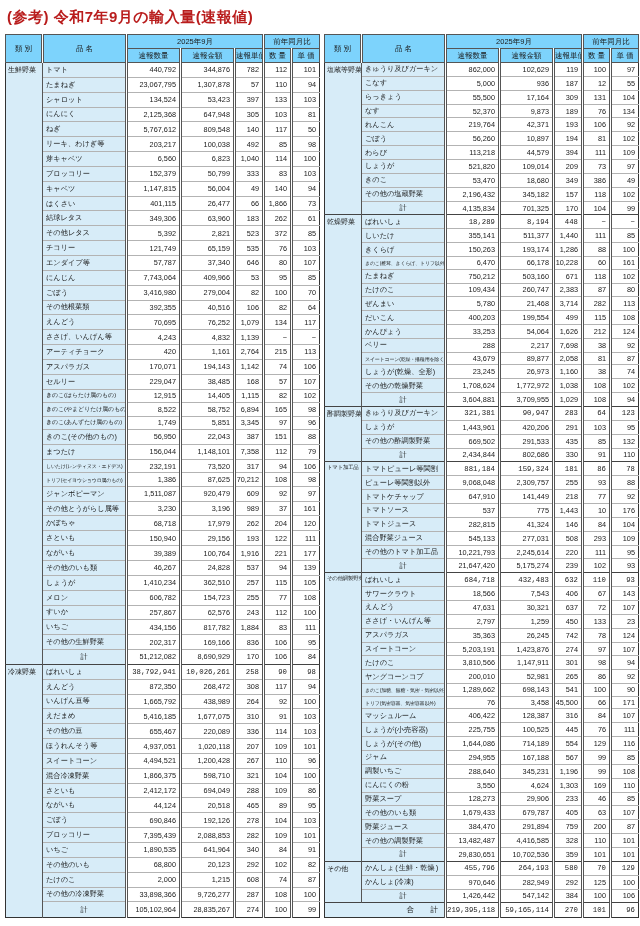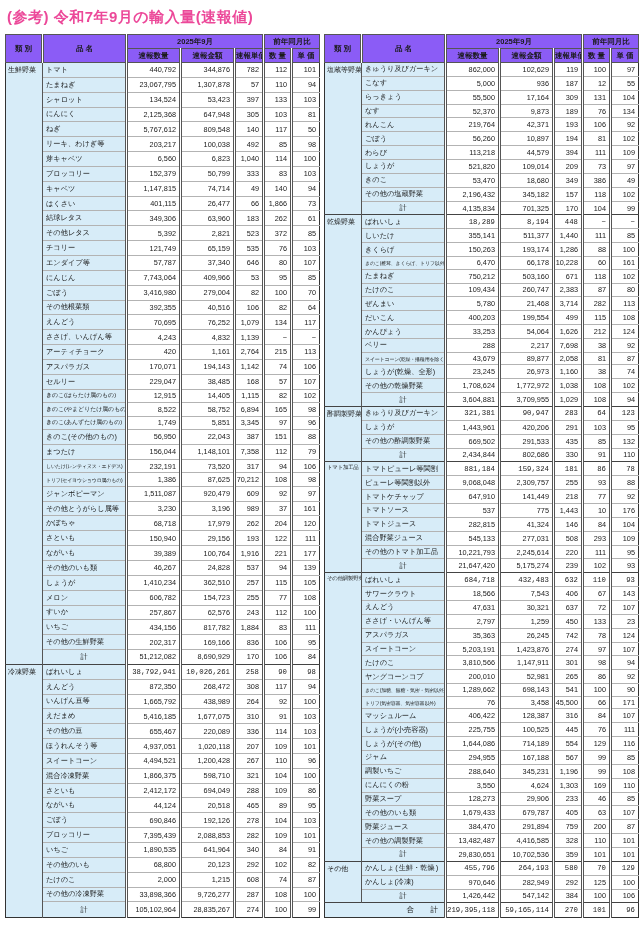--- a/index.html
+++ b/index.html
@@ -5,34 +5,34 @@
   * { margin:0; padding:0; box-sizing:border-box; }
   html,body { background:#ffffff; }
   body {
     width:640px; height:926px;
     font-family:"Liberation Sans","DejaVu Sans",sans-serif;
     color:#1a1a1a;
     overflow:hidden;
   }
   .page { width:640px; height:926px; padding:7px 5px 0 5px; background:#fff; }
   .title {
-    color:#ec4899; font-weight:bold; font-size:15px;
+    color:#b91c1c; font-weight:bold; font-size:15px;
     letter-spacing:0.5px; margin:1px 0 7px 2px;
   }
   .tables { display:flex; gap:4px; align-items:flex-start; }
   table.tbl {
     border-collapse:collapse; table-layout:fixed;
     width:314px; height:884px;
     border:1.5px solid #333;
   }
   col.c-cat{width:37px} col.c-name{width:84px} col.c-qty{width:54px}
   col.c-amt{width:54px} col.c-up{width:29px} col.c-yq{width:28px} col.c-yp{width:28px}
 
   thead th {
-    background:#8b5cf6; font-weight:bold; font-size:7.5px;
+    background:#7dd3fc; font-weight:normal; font-size:7.5px;
     text-align:center; height:14px; border:1px solid #555;
     white-space:nowrap; overflow:hidden;
   }
   thead { border-bottom:1.5px solid #333; }
   thead th.v { border-left:3px double #555; }
 
   td { white-space:nowrap; overflow:hidden; border-top:1px solid #b3b3b3; }
   tr.gstart td { border-top:1.5px solid #444;font-family:Liberation Mono, monospace; }
 
   td.cat {
@@ -151,21 +151,21 @@
             <td class="pname">ブロッコリー</td>
             <td class="num">152,379</td>
             <td class="num">50,799</td>
             <td class="num">333</td>
             <td class="num">83</td>
             <td class="num">103</td>
           </tr>
           <tr>
             <td class="pname">キャベツ</td>
             <td class="num">1,147,815</td>
-            <td class="num">74,714</td>
+            <td class="num">56,004</td>
             <td class="num">49</td>
             <td class="num">140</td>
             <td class="num">94</td>
           </tr>
           <tr>
             <td class="pname">はくさい</td>
             <td class="num">401,115</td>
             <td class="num">26,477</td>
             <td class="num">66</td>
             <td class="num">1,866</td>

